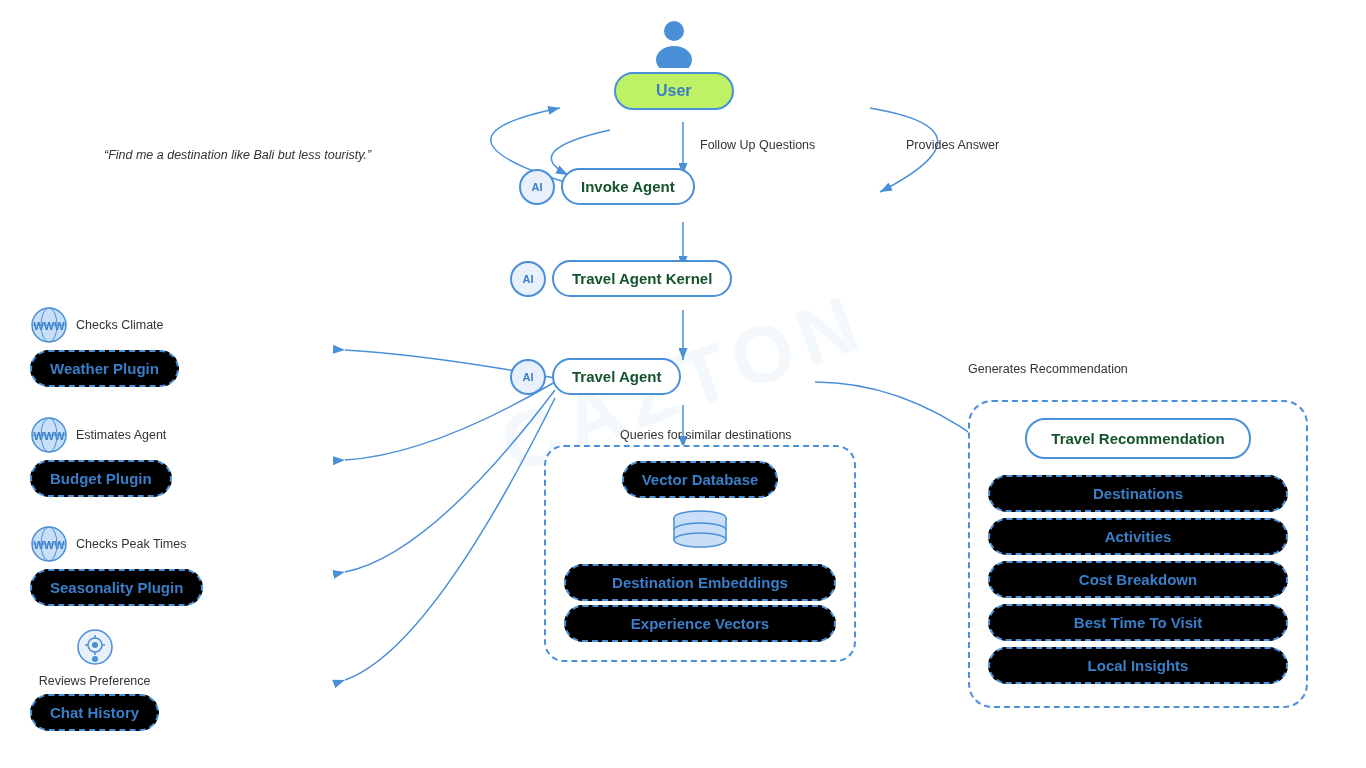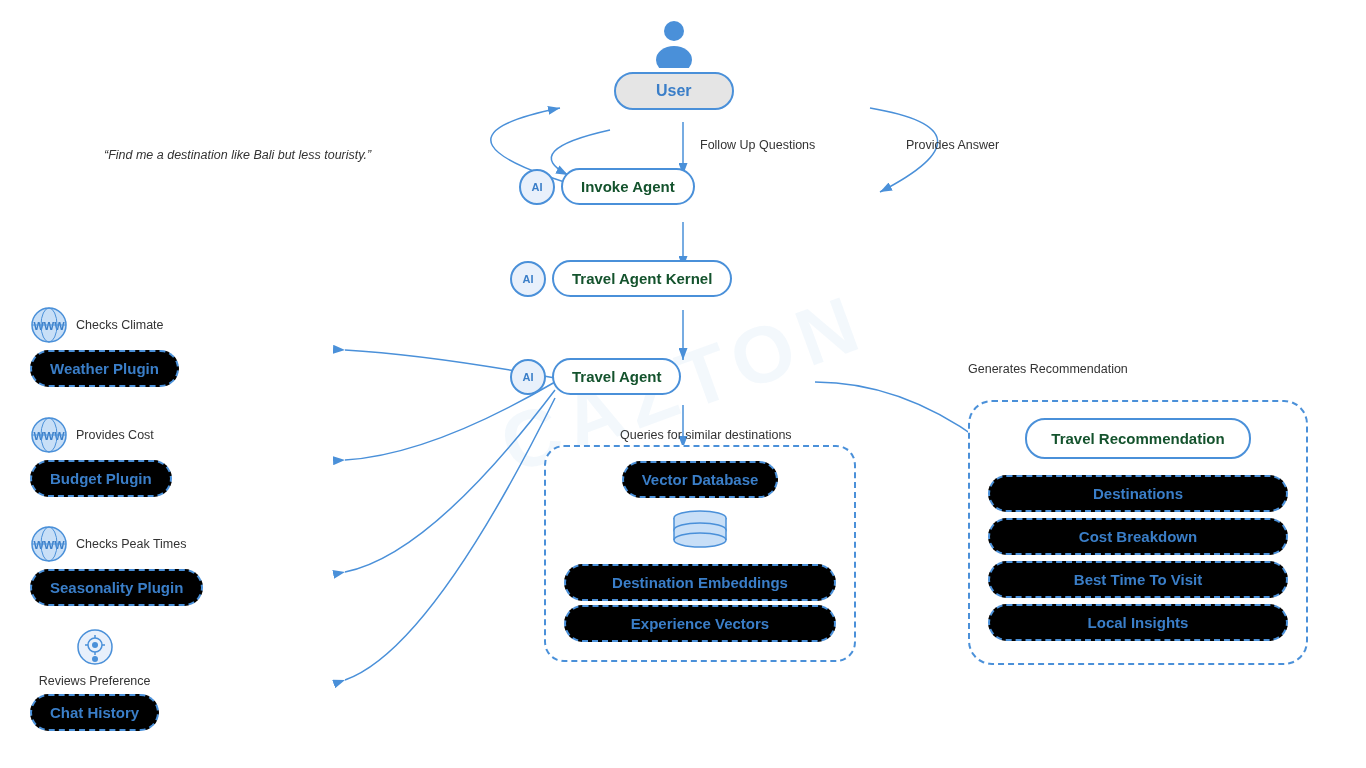--- a/index.html
+++ b/index.html
@@ -53,21 +53,21 @@
       white-space: nowrap;
     }
     
     .user-box {
       border: 2px solid #4a90d9;
       border-radius: 20px;
       padding: 8px 40px;
       color: #3a7ec8;
       font-size: 16px;
       font-weight: 600;
-      background: #e5e5e5;
+      background: #bef264;
       text-align: right;
     }
     
     .person-icon {
       width: 44px;
       height: 50px;
       display: block;
       margin: 0 auto 4px auto;
     }
     
@@ -230,21 +230,21 @@
   </div>
 
   <div class="node" style="left:30px; top:416px;">
     <div style="display:flex; align-items:center; gap:8px;">
       <svg class="globe-icon" viewBox="0 0 38 38">
         <circle cx="19" cy="19" r="17" fill="#c8dff7" stroke="#4a90d9" stroke-width="1.5"></circle>
         <text x="19" y="24" text-anchor="middle" font-size="11" fill="#3a7ec8" font-weight="700">WWW</text>
         <ellipse cx="19" cy="19" rx="8" ry="17" fill="none" stroke="#4a90d9" stroke-width="1"></ellipse>
         <line x1="2" y1="19" x2="36" y2="19" stroke="#4a90d9" stroke-width="1"></line>
       </svg>
-      <span class="label-text">Provides Cost</span>
+      <span class="label-text">Estimates Agent</span>
     </div>
     <div class="dashed-box" style="margin-top:6px;">
       <span>Budget Plugin</span>
     </div>
   </div>
 
   <div class="node" style="left:30px; top:525px;">
     <div style="display:flex; align-items:center; gap:8px;">
       <svg class="globe-icon" viewBox="0 0 38 38">
         <circle cx="19" cy="19" r="17" fill="#c8dff7" stroke="#4a90d9" stroke-width="1.5"></circle>
@@ -316,20 +316,23 @@
 
   <div class="node" style="left:968px; top:400px; width:340px;">
     <div class="rec-container">
       <div class="solid-box" style="margin-bottom:10px; display:inline-block; padding: 10px 24px;">
         <span>Travel Recommendation</span>
       </div>
       <div class="dashed-box" style="margin:6px auto; display:block;">
         <span>Destinations</span>
       </div>
       <div class="dashed-box" style="margin:6px auto; display:block;">
+        <span>Activities</span>
+      </div>
+      <div class="dashed-box" style="margin:6px auto; display:block;">
         <span>Cost Breakdown</span>
       </div>
       <div class="dashed-box" style="margin:6px auto; display:block;">
         <span>Best Time To Visit</span>
       </div>
       <div class="dashed-box" style="margin:6px auto; display:block;">
         <span>Local Insights</span>
       </div>
     </div>
   </div>

